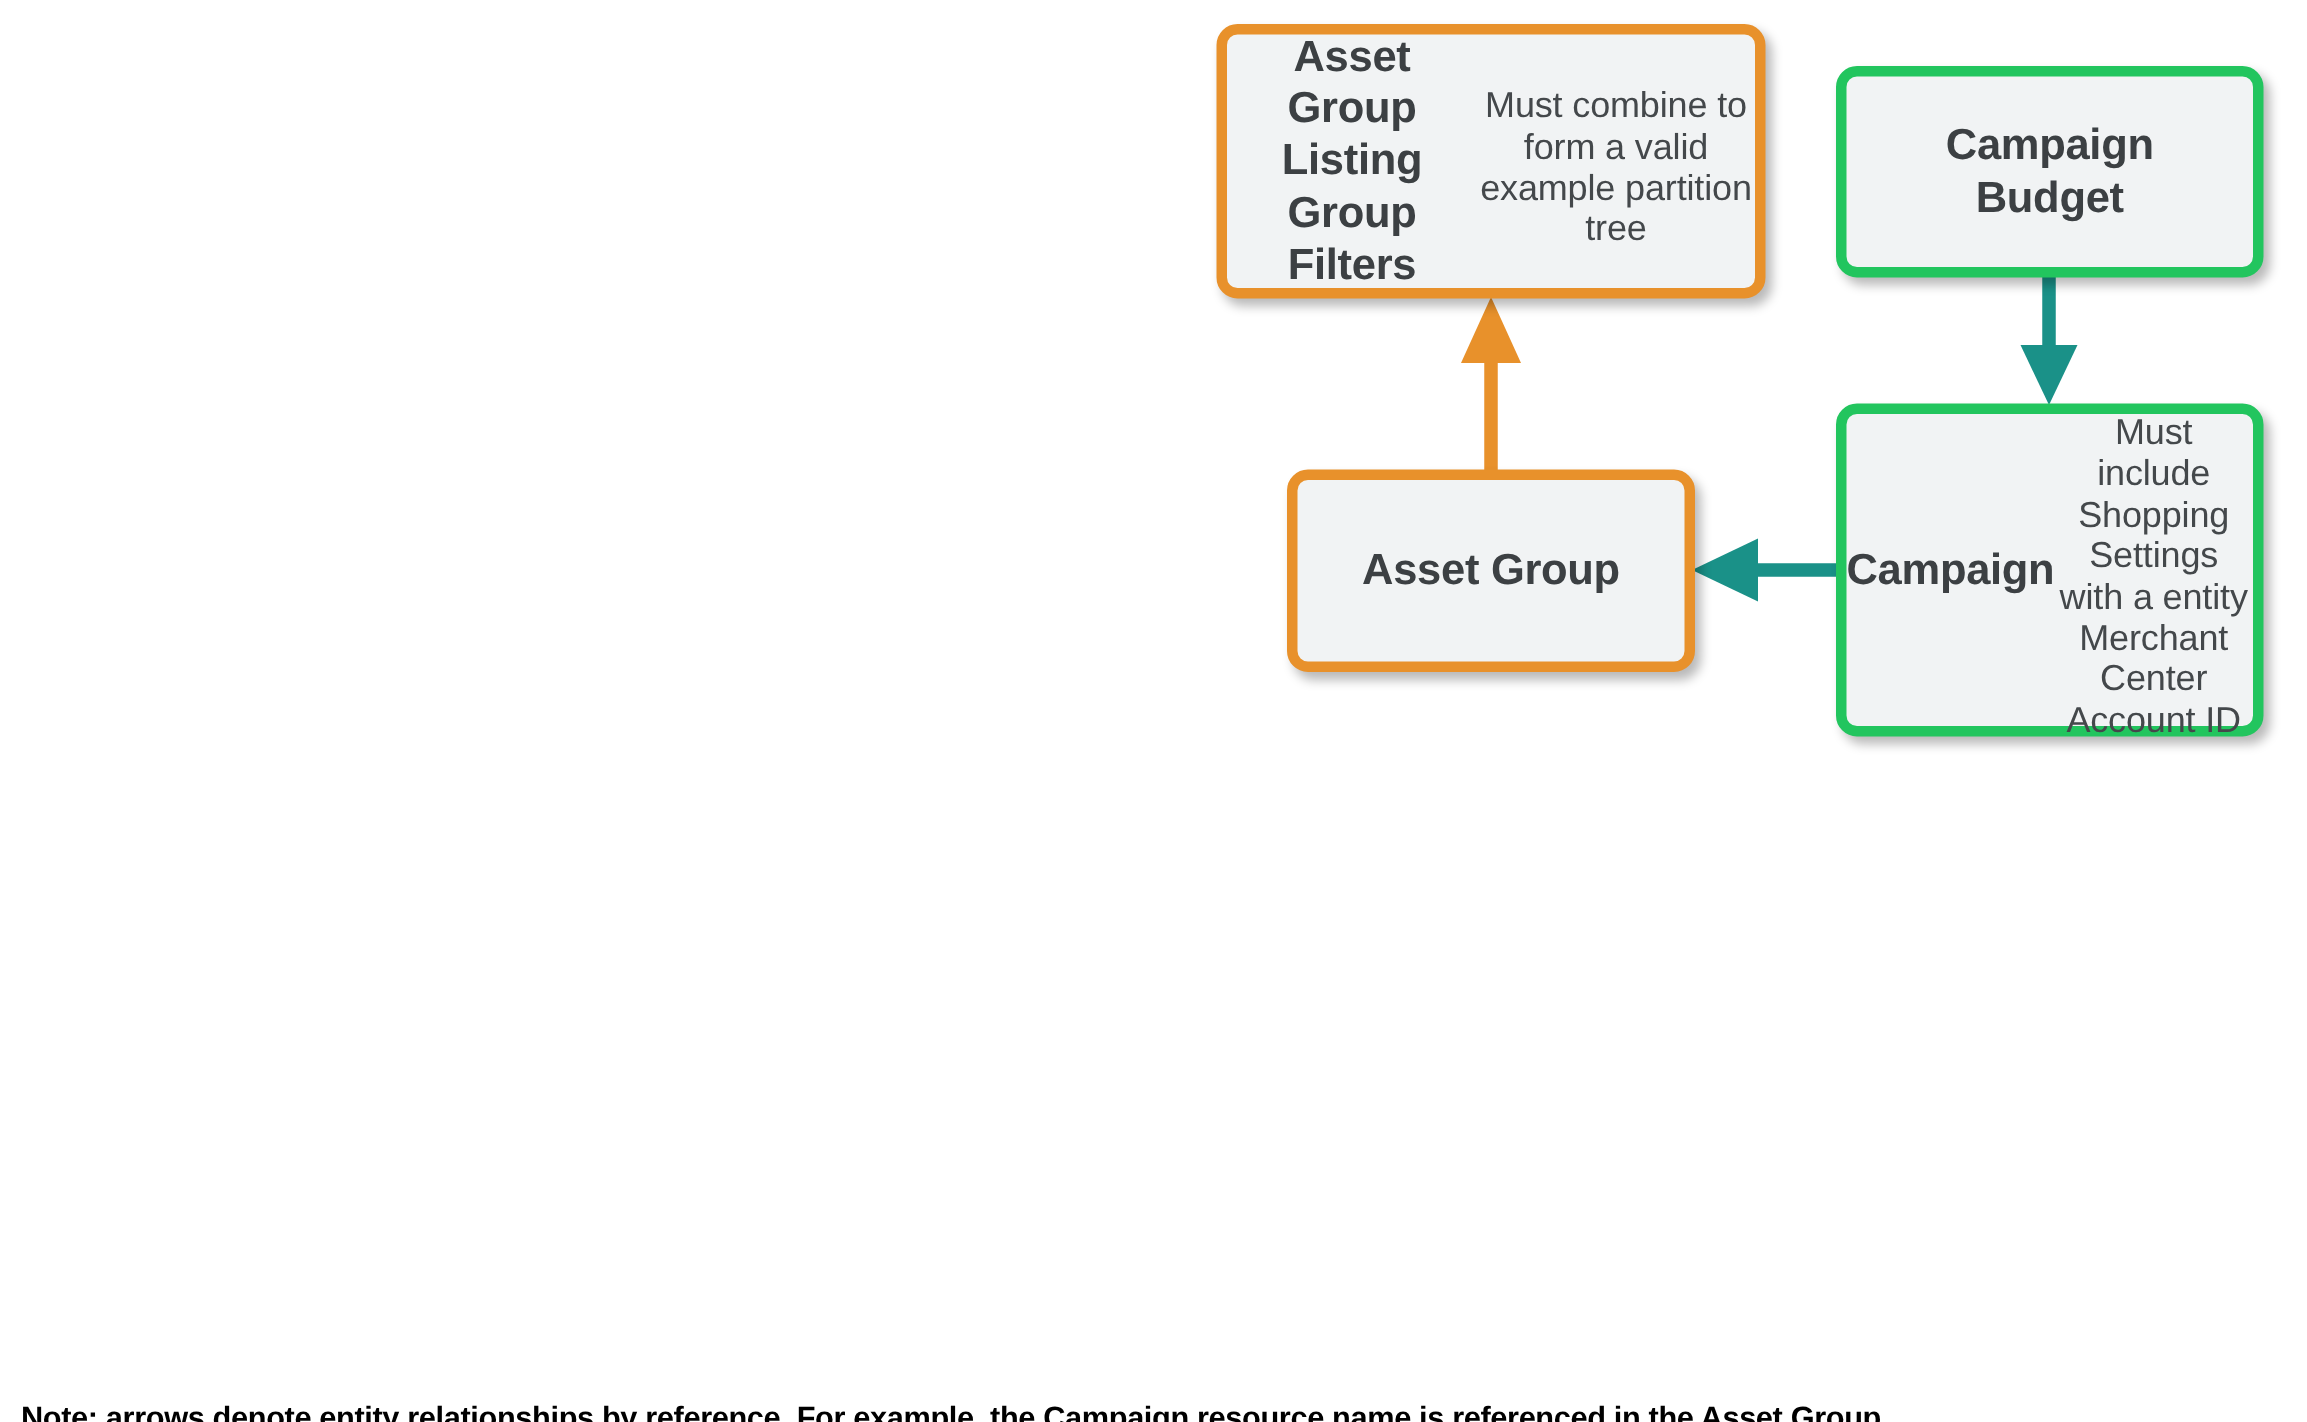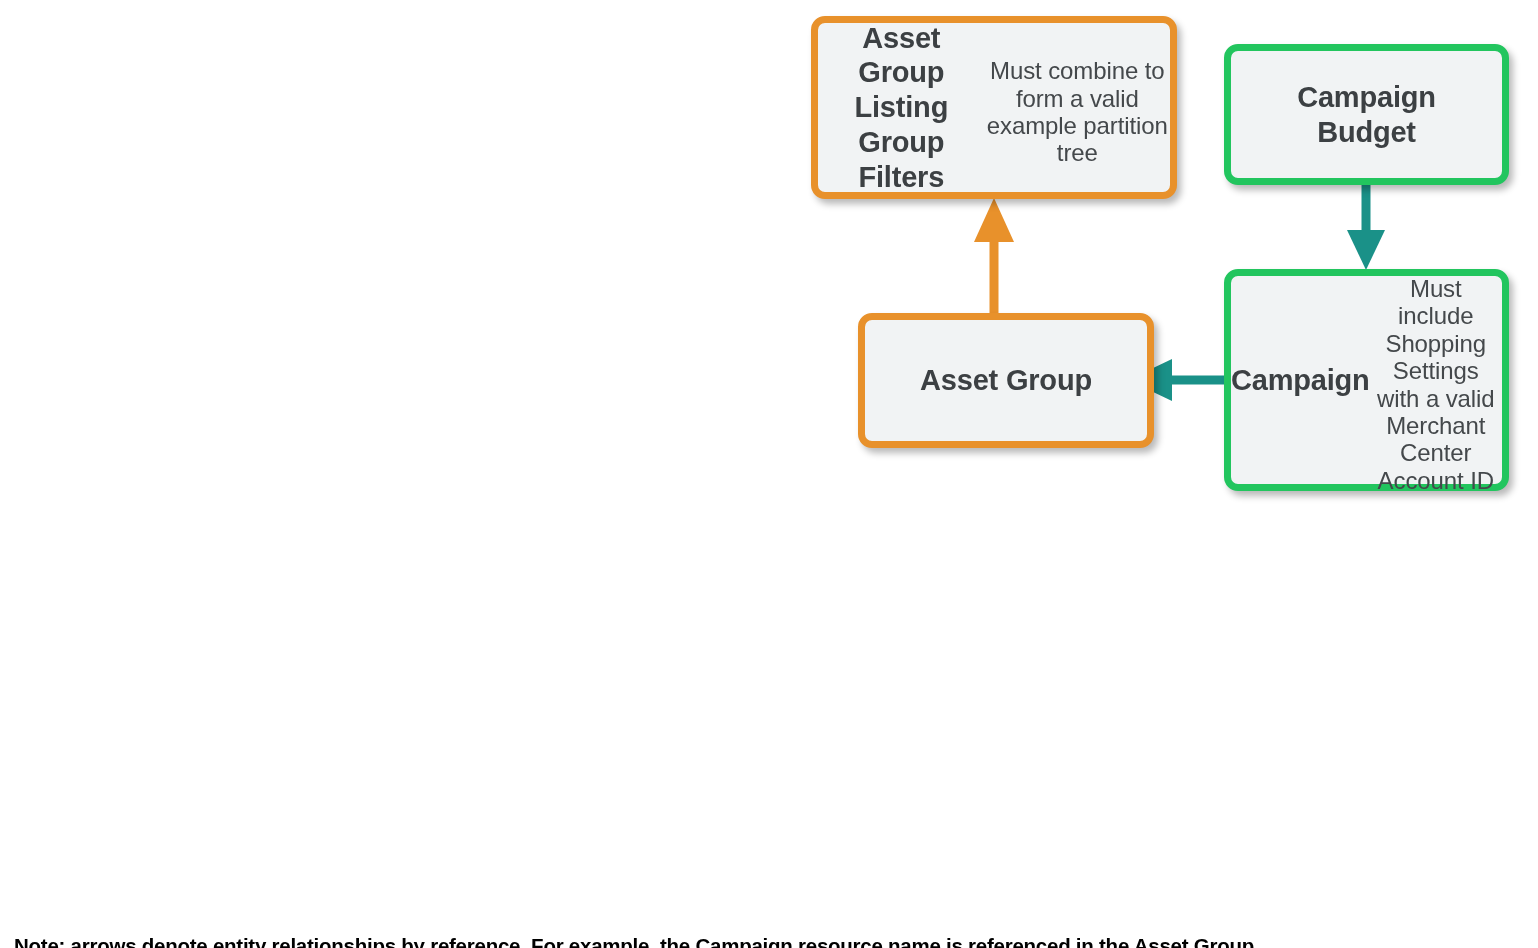--- a/index.html
+++ b/index.html
@@ -49,21 +49,21 @@
     font-weight: normal;
     font-size: 24px;
     line-height: 1.14;
     letter-spacing: -0.1px;
     margin-top: 9px;
     white-space: pre-line;
   }
 
   
   #node-aglgf      { left: 811px;  top: 16px;  width: 366px; height: 183px; }
-  #node-asset-grp  { left: 858px;  top: 313px; width: 296px; height: 135px; }
+  #node-asset-grp  { left: 858px;  top: 313px; width: 272px; height: 135px; }
   #node-budget     { left: 1224px; top: 44px;  width: 285px; height: 141px; }
   #node-campaign   { left: 1224px; top: 269px; width: 285px; height: 222px; }
 
   
   .edge { position: absolute; z-index: 1; }
   .edge svg { display: block; overflow: visible; }
 
   
   #note {
     position: absolute;
@@ -115,19 +115,19 @@
 
   <div class="node teal" id="node-budget">
     <div class="node-title">Campaign
 Budget</div>
   </div>
 
   <div class="node teal" id="node-campaign">
     <div class="node-title">Campaign</div>
     <div class="node-sub">Must include
 Shopping Settings
-with a valid Merchant
+with a entity Merchant
 Center Account ID</div>
   </div>
 
   <div id="note">Note: arrows denote entity relationships by reference. For example, the Campaign resource name is referenced in the Asset Group.</div>
 
 </div>
 
 </body></html>

